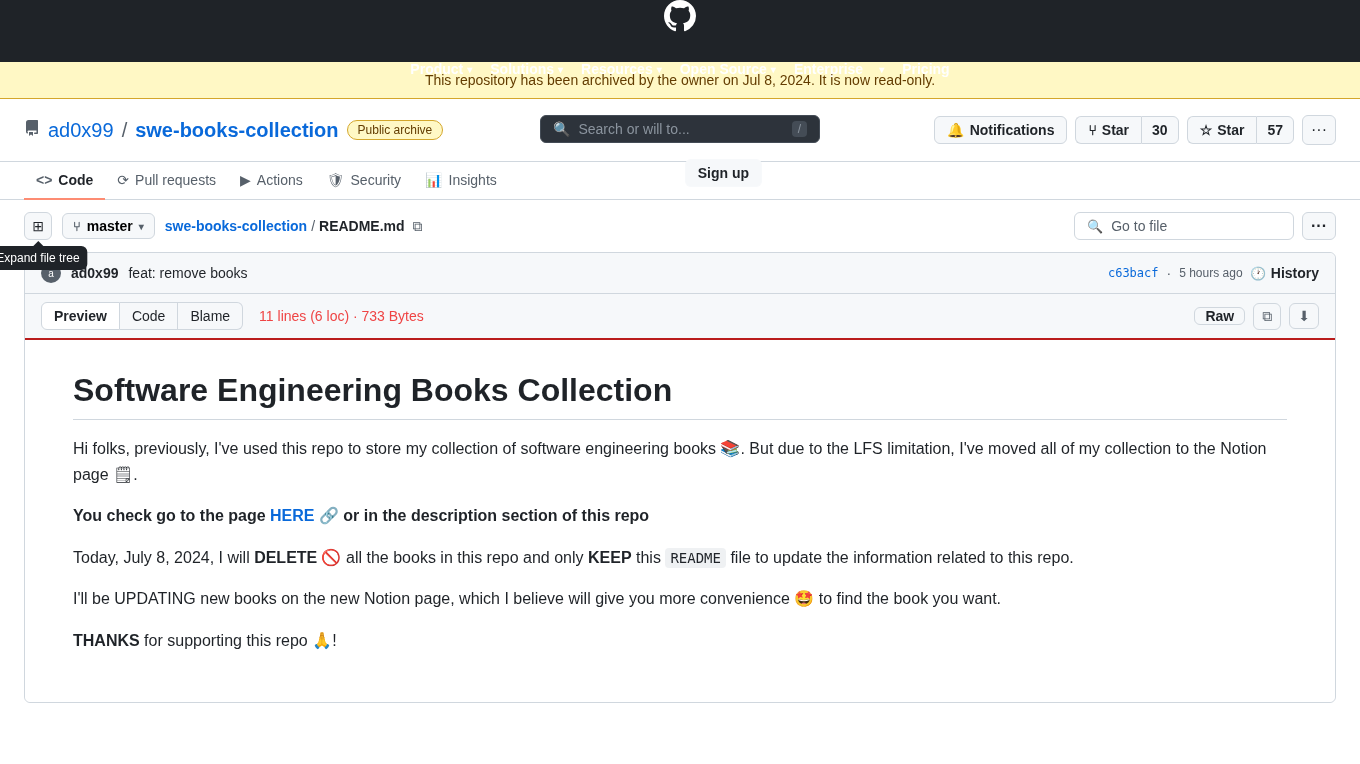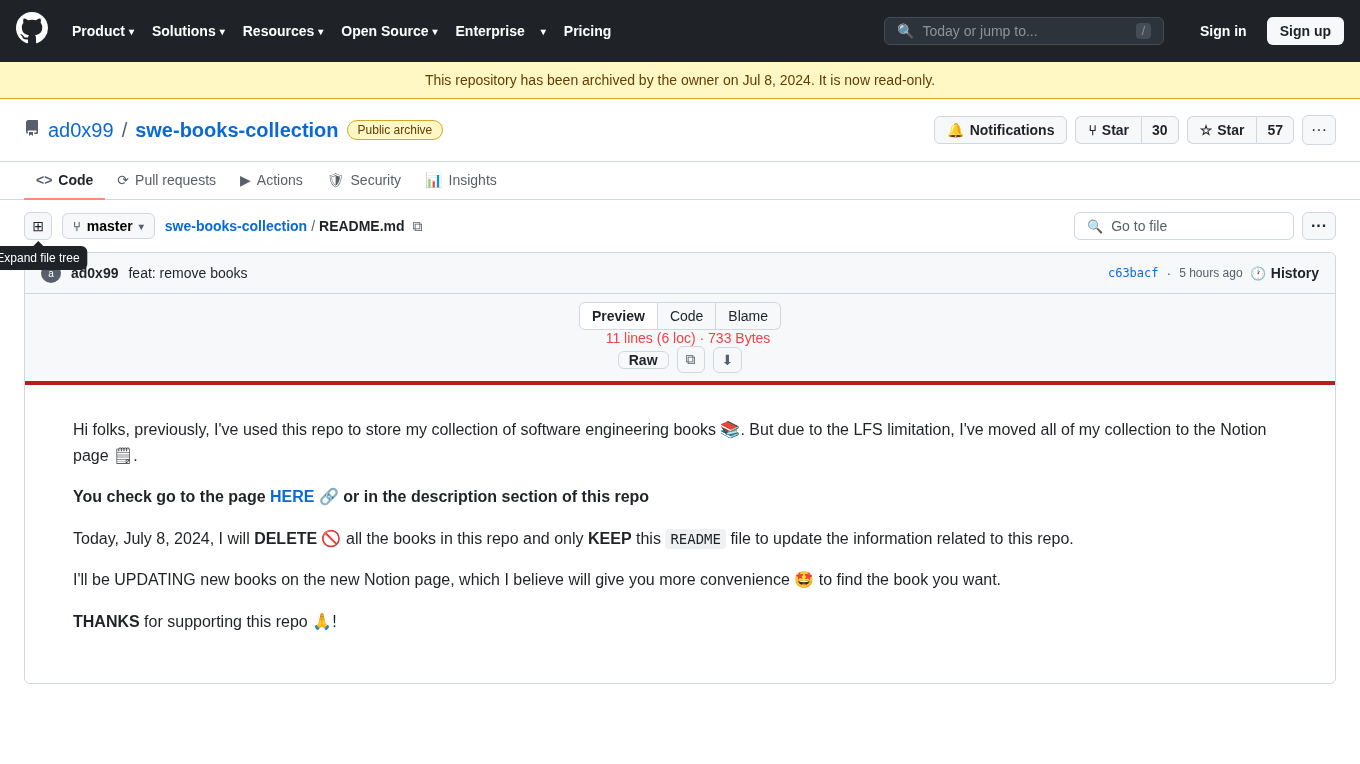--- a/index.html
+++ b/index.html
@@ -1,21 +1,21 @@
 <!DOCTYPE html>
 <html><head>
   <meta charset="utf-8">
   <style>
     * { box-sizing: border-box; margin: 0; padding: 0; }
     body { font-family: -apple-system, BlinkMacSystemFont, "Segoe UI", Helvetica, Arial, sans-serif; font-size: 14px; color: #1f2328; background: #ffffff; }
   </style>
 </head>
 <body>
 
-<nav style="display:flex;align-items:center;padding:0 16px;height:62px;background:#1f2328;gap:16px;">
+<nav style="display:flex;align-items:center;padding:0 16px;height:62px;background:#1f2328;gap:16px;flex-direction:column;">
   <span style="color:#fff;font-size:26px;cursor:pointer;">
     <svg height="32" viewBox="0 0 16 16" width="32" fill="#fff">
         <path d="M8 0C3.58 0 0 3.58 0 8c0 3.54 2.29 6.53 5.47 7.59.4.07.55-.17.55-.38 0-.19-.01-.82-.01-1.49-2.01.37-2.53-.49-2.69-.94-.09-.23-.48-.94-.82-1.13-.28-.15-.68-.52-.01-.53.63-.01 1.08.58 1.23.82.72 1.21 1.87.87 2.33.66.07-.52.28-.87.51-1.07-1.78-.2-3.64-.89-3.64-3.95 0-.87.31-1.59.82-2.15-.08-.2-.36-1.02.08-2.12 0 0 .67-.21 2.2.82.64-.18 1.32-.27 2-.27.68 0 1.36.09 2 .27 1.53-1.04 2.2-.82 2.2-.82.44 1.1.16 1.92.08 2.12.51.56.82 1.27.82 2.15 0 3.07-1.87 3.75-3.65 3.95.29.25.54.73.54 1.48 0 1.07-.01 1.93-.01 2.2 0 .21.15.46.55.38A8.013 8.013 0 0016 8c0-4.42-3.58-8-8-8z"></path>
       </svg>
   </span>
   <div style="display:flex;align-items:center;gap:2px;">
     <a style="color:#fff;font-size:14px;font-weight:600;padding:6px 8px;border-radius:6px;cursor:pointer;display:flex;align-items:center;gap:4px;text-decoration:none;" href="#">
       <span>Product</span>
       <span style="font-size:10px;">▾</span>
     </a>
@@ -35,21 +35,21 @@
       <span>Enterprise</span>
       <span style="font-size:10px;">▾</span>
     </a>
     <a style="color:#fff;font-size:14px;font-weight:600;padding:6px 8px;border-radius:6px;cursor:pointer;text-decoration:none;" href="#">
       <span>Pricing</span>
     </a>
   </div>
   <div style="flex:1;"></div>
   <div style="display:flex;align-items:center;background:#2d333b;border:1px solid #444c56;border-radius:6px;padding:5px 12px;width:280px;gap:8px;cursor:text;">
     <span style="color:#8b949e;font-size:14px;">🔍</span>
-    <span style="color:#8b949e;font-size:14px;flex:1;">Today or jump to...</span>
+    <span style="color:#8b949e;font-size:14px;flex:1;">Search or will to...</span>
     <span style="background:#444c56;color:#8b949e;border-radius:4px;padding:1px 6px;font-size:12px;">/</span>
   </div>
   <div style="display:flex;gap:8px;margin-left:8px;">
     <button style="color:#fff;background:transparent;border:none;padding:5px 12px;border-radius:6px;cursor:pointer;font-size:14px;font-weight:600;">Sign in</button>
     <button style="color:#1f2328;background:#f6f8fa;border:1px solid rgba(255,255,255,0.2);padding:5px 12px;border-radius:6px;cursor:pointer;font-size:14px;font-weight:600;">Sign up</button>
   </div>
 </nav>
 
 <div style="background:#fff8c5;border-bottom:1px solid #d4a72c;padding:10px 16px;text-align:center;font-size:14px;color:#633c01;">
   <span>This repository has been archived by the owner on Jul 8, 2024. It is now read-only.</span>
@@ -157,21 +157,21 @@
       <a href="#" style="color:#0969da;font-family:monospace;font-size:12px;text-decoration:none;">c63bacf</a>
       <span style="color:#57606a;">·</span>
       <span style="color:#57606a;font-size:12px;">5 hours ago</span>
       <a href="#" style="display:flex;align-items:center;gap:4px;color:#1f2328;font-size:14px;font-weight:600;text-decoration:none;">
         <span style="color:#57606a;font-size:13px;">🕐</span>
         <span>History</span>
       </a>
     </div>
   </div>
 
-  <div style="display:flex;align-items:center;justify-content:space-between;padding:8px 16px;border-bottom:4px solid #b91c1c;background:#f6f8fa;flex-direction:column;">
+  <div style="display:flex;align-items:center;justify-content:space-between;padding:8px 16px;border-bottom:2px solid #b91c1c;background:#f6f8fa;">
     <div style="display:flex;gap:0;">
       <button style="padding:5px 12px;font-size:14px;cursor:pointer;border:1px solid #d0d7de;background:#fff;color:#1f2328;border-radius:6px 0 0 6px;font-weight:600;">
         <span>Preview</span>
       </button>
       <button style="padding:5px 12px;font-size:14px;cursor:pointer;border:1px solid #d0d7de;border-left:none;background:#f6f8fa;color:#1f2328;">
         <span>Code</span>
       </button>
       <button style="padding:5px 12px;font-size:14px;cursor:pointer;border:1px solid #d0d7de;border-left:none;background:#f6f8fa;color:#1f2328;border-radius:0 6px 6px 0;">
         <span>Blame</span>
       </button>
@@ -180,20 +180,21 @@
       <span style="color:#ef4444;font-size:14px;">11 lines (6 loc) · 733 Bytes</span>
     </div>
     <div style="display:flex;align-items:center;gap:8px;">
       <button style="background:#f6f8fa;border:1px solid #d0d7de;border-radius:6px;padding:0 10px;font-size:14px;cursor:pointer;color:#1f2328;font-weight:600;">Raw</button>
       <button style="background:#f6f8fa;border:1px solid #d0d7de;border-radius:6px;padding:4px 8px;cursor:pointer;color:#57606a;font-size:14px;">⧉</button>
       <button style="background:#f6f8fa;border:1px solid #d0d7de;border-radius:6px;padding:4px 8px;cursor:pointer;color:#57606a;font-size:14px;">⬇</button>
     </div>
   </div>
 
   <div style="padding:32px 48px;max-width:100%;background:#fff;border-radius:0 0 6px 6px;">
+    <h1 style="font-size:32px;font-weight:600;border-bottom:1px solid #d0d7de;padding-bottom:10px;margin-bottom:16px;color:#1f2328;">Software Engineering Books Collection</h1>
     <p style="line-height:1.6;margin-bottom:16px;color:#1f2328;font-size:16px;">Hi folks, previously, I've used this repo to store my collection of software engineering books 📚. But due to the LFS limitation, I've moved all of my collection to the Notion page 🗒.</p>
     <p style="line-height:1.6;margin-bottom:16px;color:#1f2328;font-size:16px;">
       <strong><span>You check go to the page </span><a href="#" style="color:#0969da;text-decoration:none;">HERE 🔗</a><span> or in the description section of this repo</span></strong>
     </p>
     <p style="line-height:1.6;margin-bottom:16px;color:#1f2328;font-size:16px;">
       <span>Today, July 8, 2024, I will </span><strong><span>DELETE</span></strong><span> 🚫 all the books in this repo and only </span><strong><span>KEEP</span></strong><span> this </span><code style="background:#afb8c133;padding:2px 5px;border-radius:4px;font-family:monospace;font-size:14px;">README</code><span> file to update the information related to this repo.</span>
     </p>
     <p style="line-height:1.6;margin-bottom:16px;color:#1f2328;font-size:16px;">I'll be UPDATING new books on the new Notion page, which I believe will give you more convenience 🤩 to find the book you want.</p>
     <p style="line-height:1.6;margin-bottom:16px;color:#1f2328;font-size:16px;">
       <strong><span>THANKS</span></strong><span> for supporting this repo 🙏!</span>

